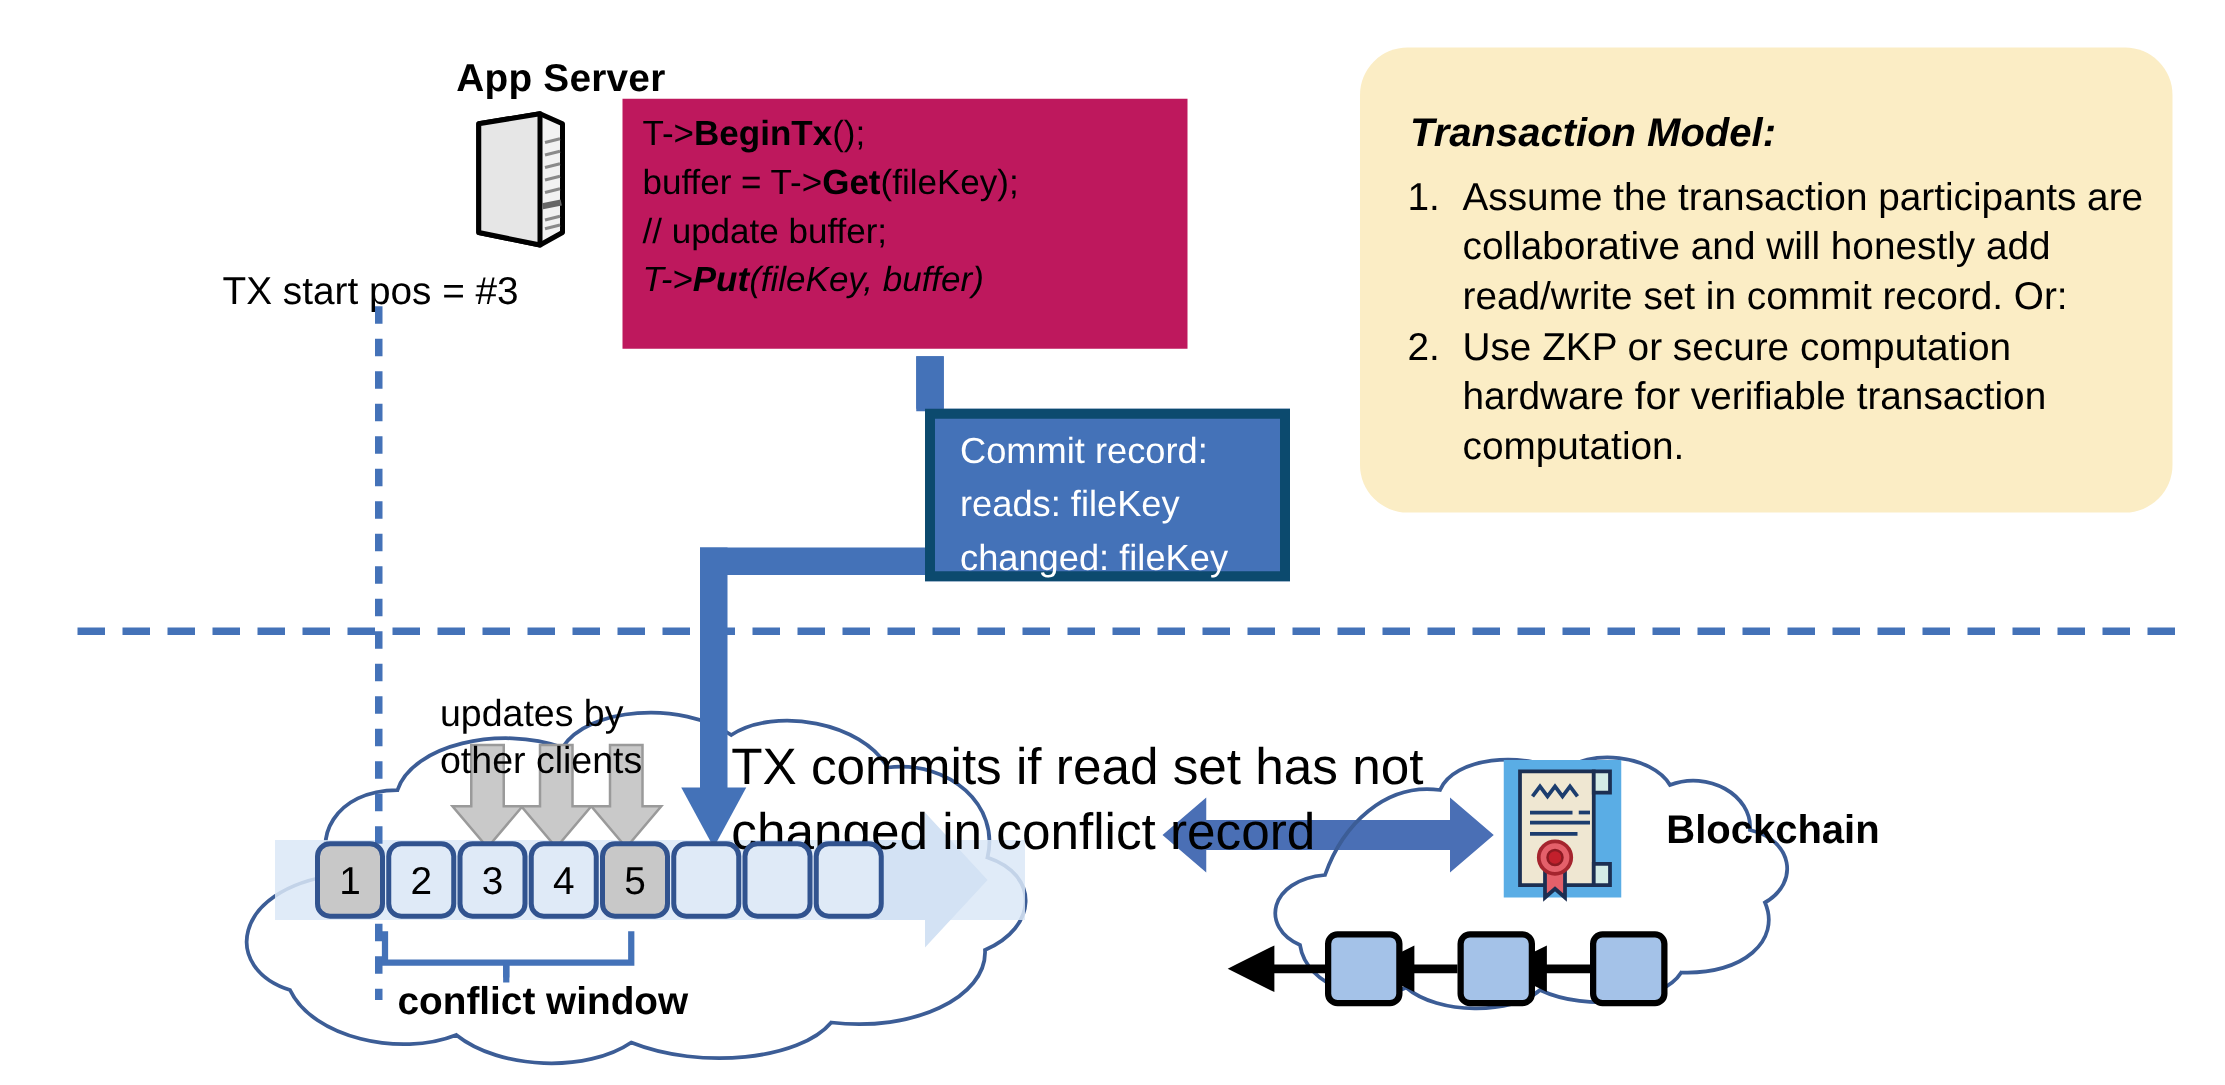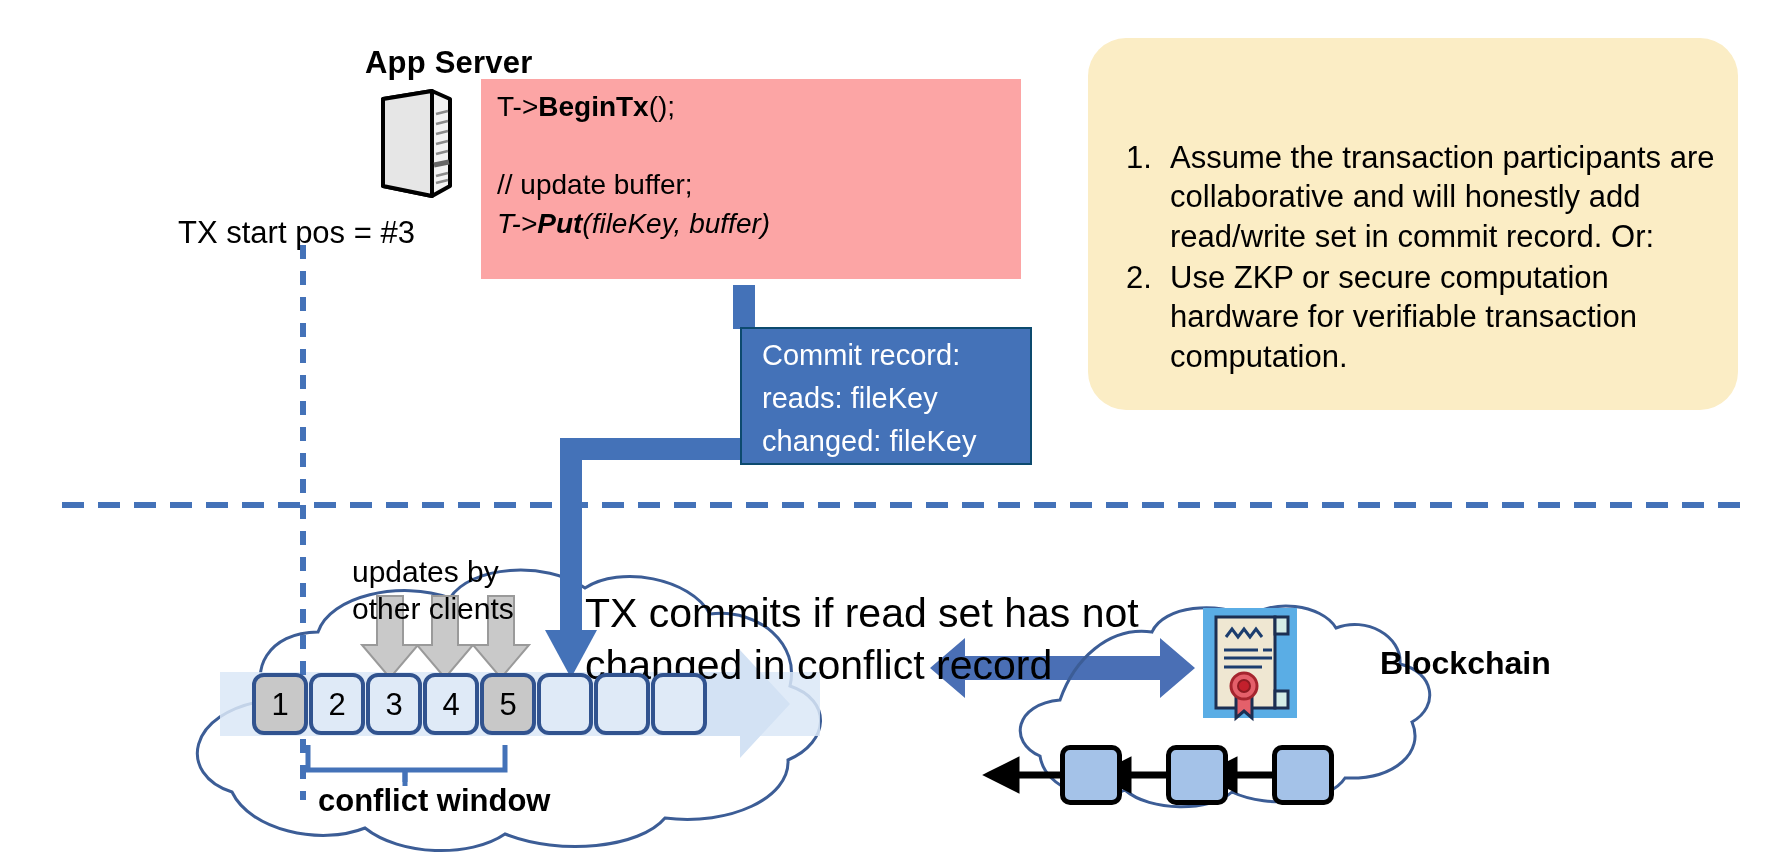--- a/index.html
+++ b/index.html
@@ -5,43 +5,43 @@
   html,body{margin:0;padding:0;background:#ffffff;}
   body{width:1780px;height:868px;position:relative;overflow:hidden;
        font-family:"Liberation Sans","DejaVu Sans",sans-serif;color:#000;}
   .abs{position:absolute;}
   #canvas{position:absolute;left:0;top:0;width:1780px;height:868px;}
 
   
   .ttl-appserver{left:365px;top:45px;font-size:31px;font-weight:bold;letter-spacing:.2px;}
   .txstart{left:178px;top:215px;font-size:31px;}
 
-  .codebox{left:481px;top:79px;width:540px;height:200px;background:#fca5a5;}
+  .codebox{left:498px;top:79px;width:452px;height:200px;background:#be185d;}
   .codebox .ln{position:absolute;left:16px;font-size:28px;line-height:1;white-space:nowrap;}
   .codebox .ln b{font-weight:bold;}
   .codebox .l0{top:14px;} .codebox .l1{top:53px;} .codebox .l2{top:92px;}
   .codebox .l3{top:131px;font-style:italic;} .codebox .l4{top:170px;}
 
   .commitbox{left:740px;top:327px;width:292px;height:138px;background:#4472b8;
-             border:2px solid #0c4a6e;box-sizing:border-box;}
+             border:8px solid #0c4a6e;box-sizing:border-box;}
   .commitbox .cl{position:absolute;left:20px;font-size:29px;color:#fff;white-space:nowrap;}
   .commitbox .c0{top:10px;} .commitbox .c1{top:53px;} .commitbox .c2{top:96px;}
 
   .yellowbox{left:1088px;top:38px;width:650px;height:372px;background:#fbedc5;
              border-radius:38px;}
   .ybtitle{position:absolute;left:40px;top:50px;font-size:32px;font-style:italic;font-weight:bold;}
   .yblist{position:absolute;left:38px;top:100px;width:590px;}
   .ybitem{display:flex;font-size:31px;line-height:1.27;margin-bottom:2px;}
   .ybnum{width:44px;flex:0 0 44px;}
   .ybtxt{flex:1;}
 
   .lbl-updates{left:352px;top:525px;font-size:30px;line-height:1.22;margin-top:29px;}
   .lbl-txcommits{left:585px;top:588px;font-size:41px;line-height:1.26;}
   .lbl-conflict{left:318px;top:783px;font-size:31px;font-weight:bold;}
-  .lbl-blockchain{left:1333px;top:645px;font-size:32px;font-weight:bold;margin-left:47px;}
+  .lbl-blockchain{left:1333px;top:645px;font-size:32px;font-weight:bold;}
 
   
   .logcell{position:absolute;top:673px;width:56px;height:62px;border:4px solid #31538f;
            border-radius:12px;box-sizing:border-box;background:#dfeaf7;
            font-size:31px;line-height:56px;text-align:center;color:#000;}
   .logcell.grey{background:#c8c8c8;}
   
   .bcblock{position:absolute;width:62px;height:60px;border:5px solid #000;border-radius:10px;
            background:#a4c2e8;box-sizing:border-box;}
 </style>
@@ -152,31 +152,33 @@
 <div class="bcblock abs" style="left:1060px;top:745px;"></div>
 <div class="bcblock abs" style="left:1166px;top:745px;"></div>
 <div class="bcblock abs" style="left:1272px;top:745px;"></div>
 
 <div class="abs ttl-appserver">App Server</div>
 
 <div class="abs txstart">TX start pos = #3</div>
 
 <div class="abs codebox">
   <div class="ln l0">T-&gt;<b>BeginTx</b>();</div>
+  <div class="ln l1">buffer = T-&gt;<b>Get</b>(fileKey);</div>
   <div class="ln l2">// update buffer;</div>
   <div class="ln l3">T-&gt;<b>Put</b>(fileKey, buffer)</div>
 </div>
 
 <div class="abs commitbox">
   <div class="cl c0">Commit record:</div>
   <div class="cl c1">reads: fileKey</div>
   <div class="cl c2">changed: fileKey</div>
 </div>
 
 <div class="abs yellowbox">
+  <div class="ybtitle">Transaction Model:</div>
   <div class="yblist" id="tm-list">
       <div class="ybitem">
         <div class="ybnum">1.</div>
         <div class="ybtxt">Assume the transaction participants are collaborative and will honestly add read/write set in commit record.  Or:</div>
       </div>
       <div class="ybitem">
         <div class="ybnum">2.</div>
         <div class="ybtxt">Use ZKP or secure computation hardware for verifiable transaction computation.</div>
       </div>
     </div>

